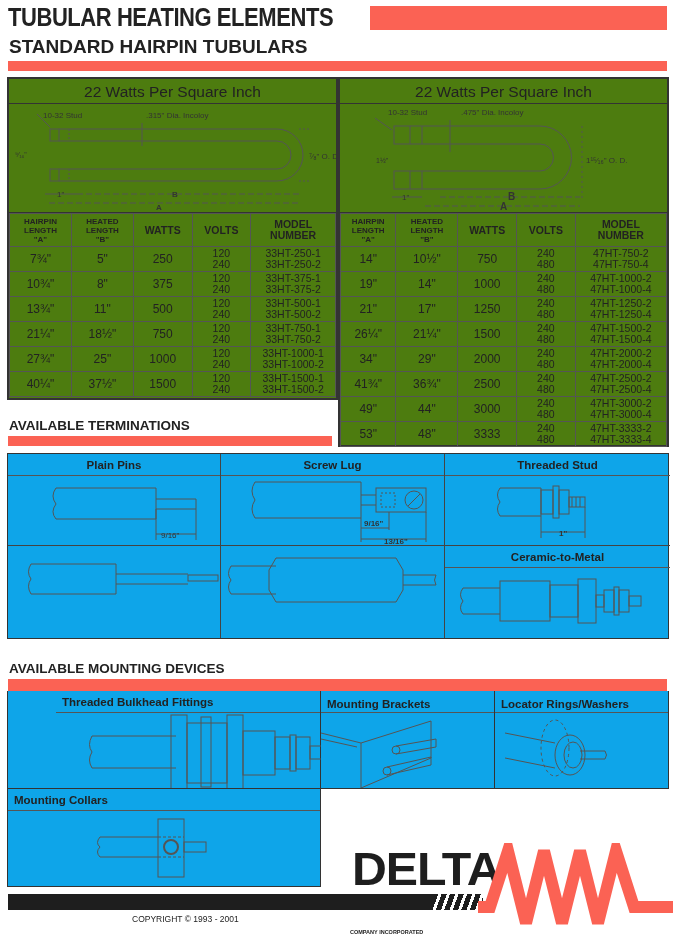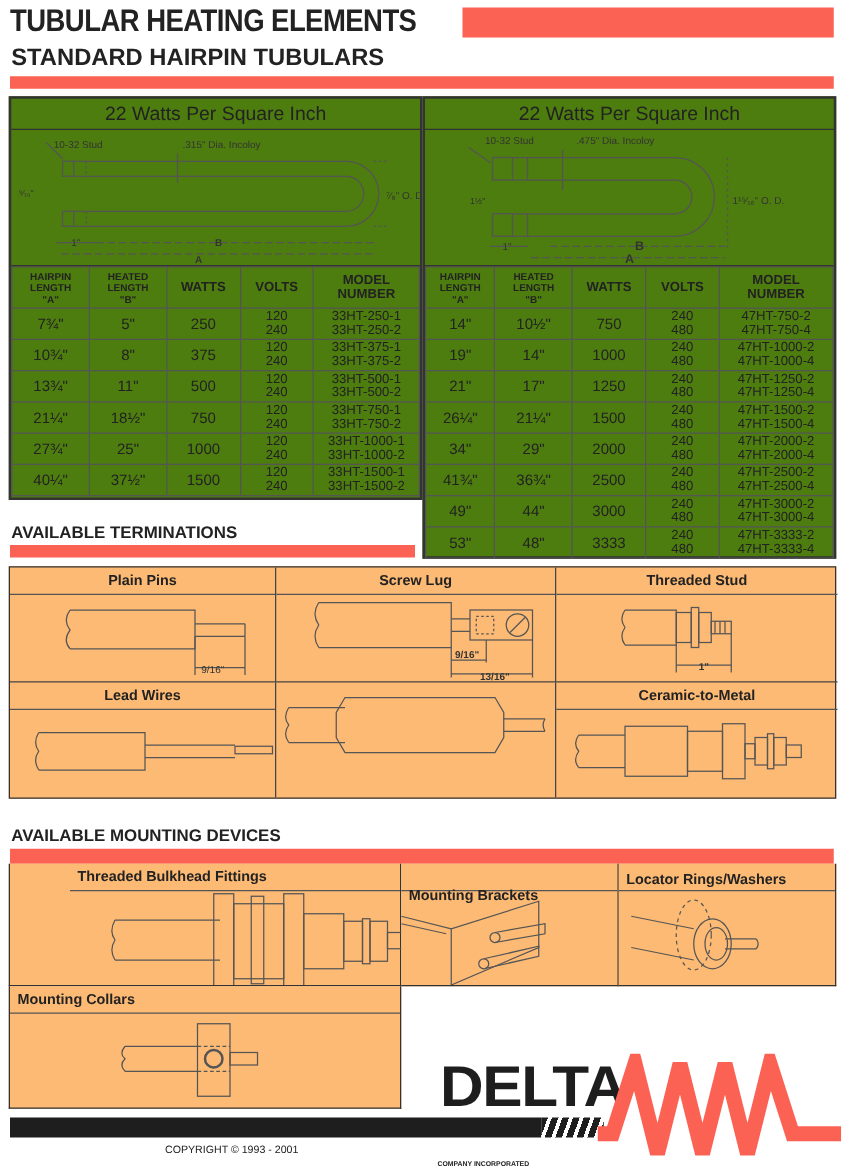--- a/index.html
+++ b/index.html
@@ -17,21 +17,21 @@
   .spec-diagram { position: relative; height: 109px; border-bottom: 1.5px solid #333; }
   .spec-table { width: 100%; border-collapse: collapse; table-layout: fixed; }
   .spec-table th { font-size: 10.5px; font-weight: bold; border: 1px solid #555; height: 33px; line-height: 11px; }
   .spec-table th.small { font-size: 8px; line-height: 9px; }
   .spec-table td { border: 1px solid #555; text-align: center; font-size: 12px; height: 25px; }
   .spec-table td.stack { font-size: 10.5px; line-height: 11.5px; }
 
   .section-title { font-size: 13.5px; font-weight: bold; color: #222; }
   .section-bar { background: #fb6254; }
 
-  .grid-box { border: 1.5px solid #333; background: #fdba74; }
+  .grid-box { border: 1.5px solid #333; background: #0ea5e9; }
   .cell { position: absolute; border-right: 1px solid #444; border-bottom: 1px solid #444; }
   .cell-label { height: 22px; border-bottom: 1px solid #555; text-align: center; font-size: 11.5px; line-height: 22px; font-weight: bold; color: #222; }
   .cell-label.left { text-align: left; padding-left: 6px; }
   .cell-art { position: relative; }
 
   .copyright { font-size: 8.5px; color: #222; }
   .delta { font-weight: bold; font-size: 46px; letter-spacing: -1px; color: #1e1e1e; transform: scaleX(1.05); transform-origin: left top; }
   .manuf { font-weight: bold; font-size: 14px; color: #1e1e1e; }
   .company { font-weight: bold; font-size: 5.5px; color: #222; }
   svg text { font-family: "Liberation Sans", sans-serif; }
@@ -319,21 +319,20 @@
           <line x1="96" y1="40" x2="96" y2="62"></line>
             <line x1="140" y1="31" x2="140" y2="62"></line>
           <line x1="96" y1="56" x2="140" y2="56"></line>
         </g>
         <text x="114" y="60" font-size="8" fill="#333" font-weight="bold">1"</text>
       </svg>
     </div>
   </div>
 
   <div class="cell" style="left:0; top:92px; width:213px; height:92px; border-bottom:none;">
-    <div class="cell-label">Lead Wires</div>
     <div class="cell-art">
       <svg width="213" height="70">
         <g fill="none" stroke="#555" stroke-width="1">
           <path d="M23 18 L108 18 L108 48 L23 48"></path>
           <path d="M23 18 Q18 26 23 33 Q18 40 23 48"></path>
           <line x1="108" y1="28" x2="180" y2="28"></line>
             <line x1="108" y1="38" x2="180" y2="38"></line>
           <rect x="180" y="29" width="30" height="6"></rect>
         </g>
       </svg>
@@ -392,21 +391,21 @@
         <rect x="219" y="24" width="15" height="32"></rect>
         <rect x="234" y="22" width="6" height="36"></rect>
         <rect x="240" y="24" width="14" height="32"></rect>
         <rect x="254" y="33" width="26" height="13"></rect>
       </g>
     </svg>
   </div>
 </div>
 
 <div class="abs grid-box" style="left:321px; top:691px; width:174px; height:98px; border-top:none; border-left:none;">
-  <div class="cell-label left" style="padding-top:15px;">Mounting Brackets</div>
+  <div class="cell-label left" style="padding-top:2px;">Mounting Brackets</div>
   <div class="cell-art">
     <svg width="172" height="75">
       <g fill="none" stroke="#555" stroke-width="1">
         <path d="M0 20 L40 30 L110 8 L110 45 L40 75"></path>
         <line x1="40" y1="30" x2="40" y2="75"></line>
         <line x1="0" y1="26" x2="36" y2="34"></line>
         <path d="M75 33 L115 26 L115 34 L75 41"></path>
         <path d="M66 54 L110 44 L110 52 L66 62"></path>
         <circle cx="75" cy="37" r="4"></circle>
         <circle cx="66" cy="58" r="4"></circle>

